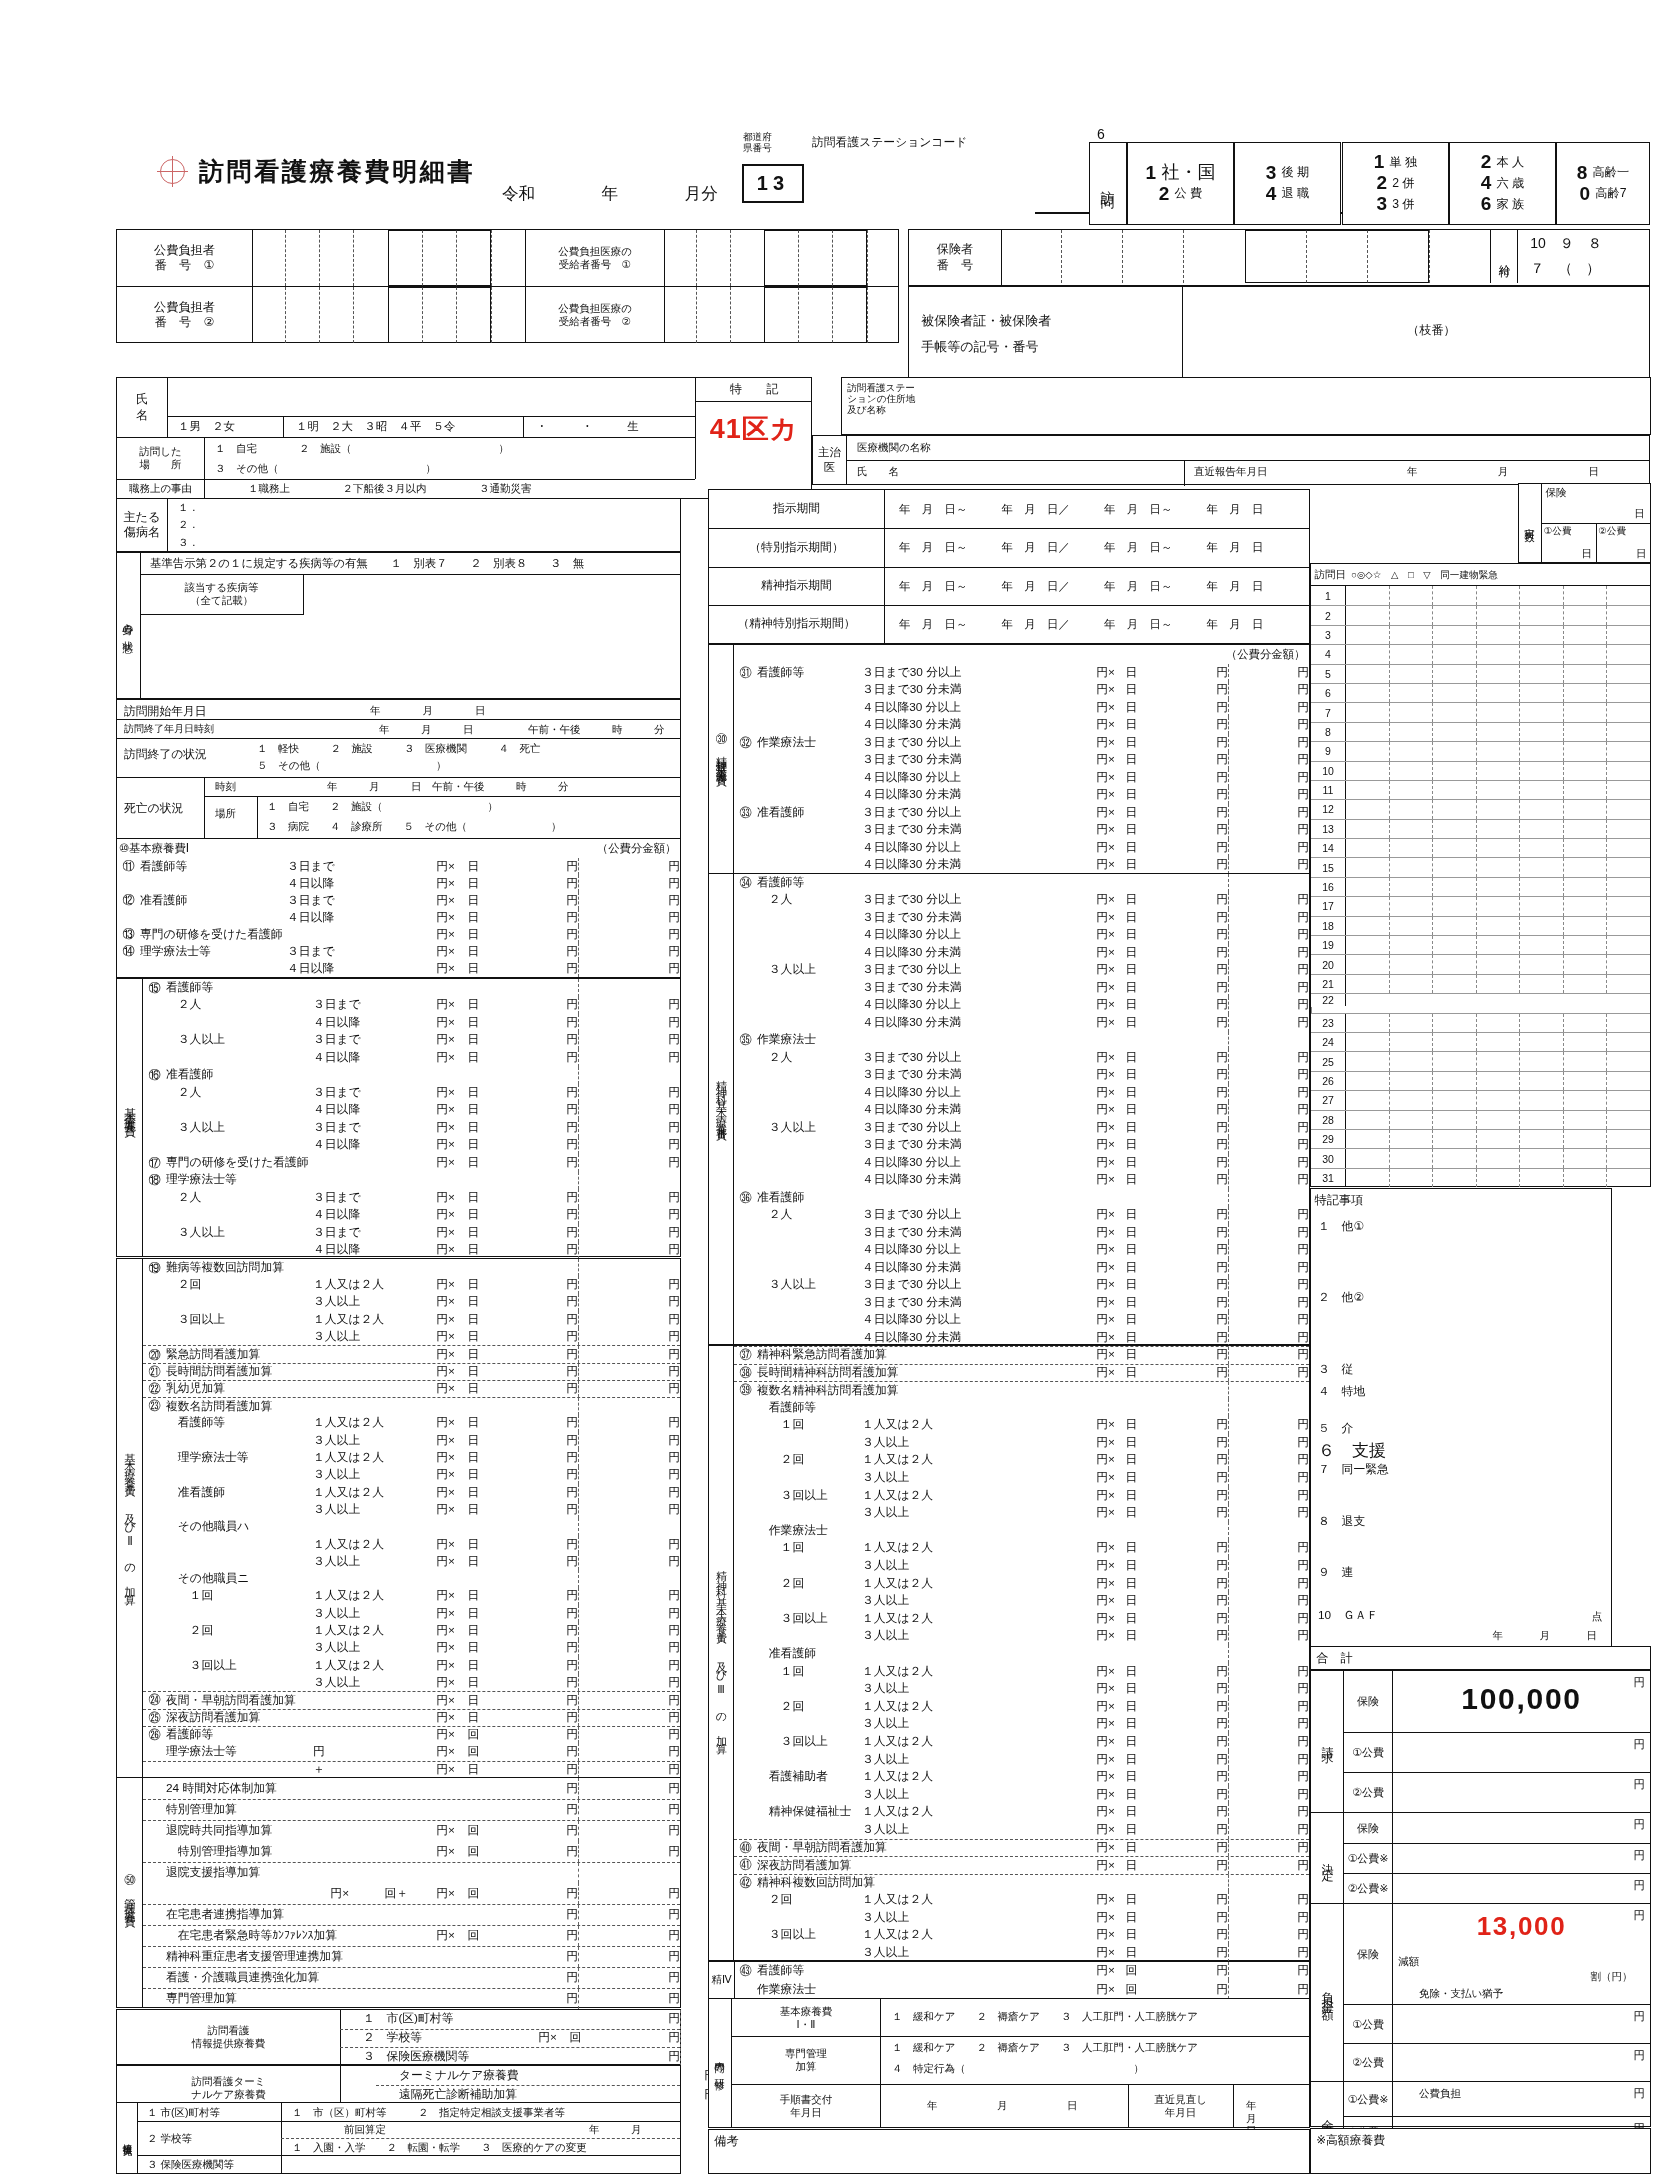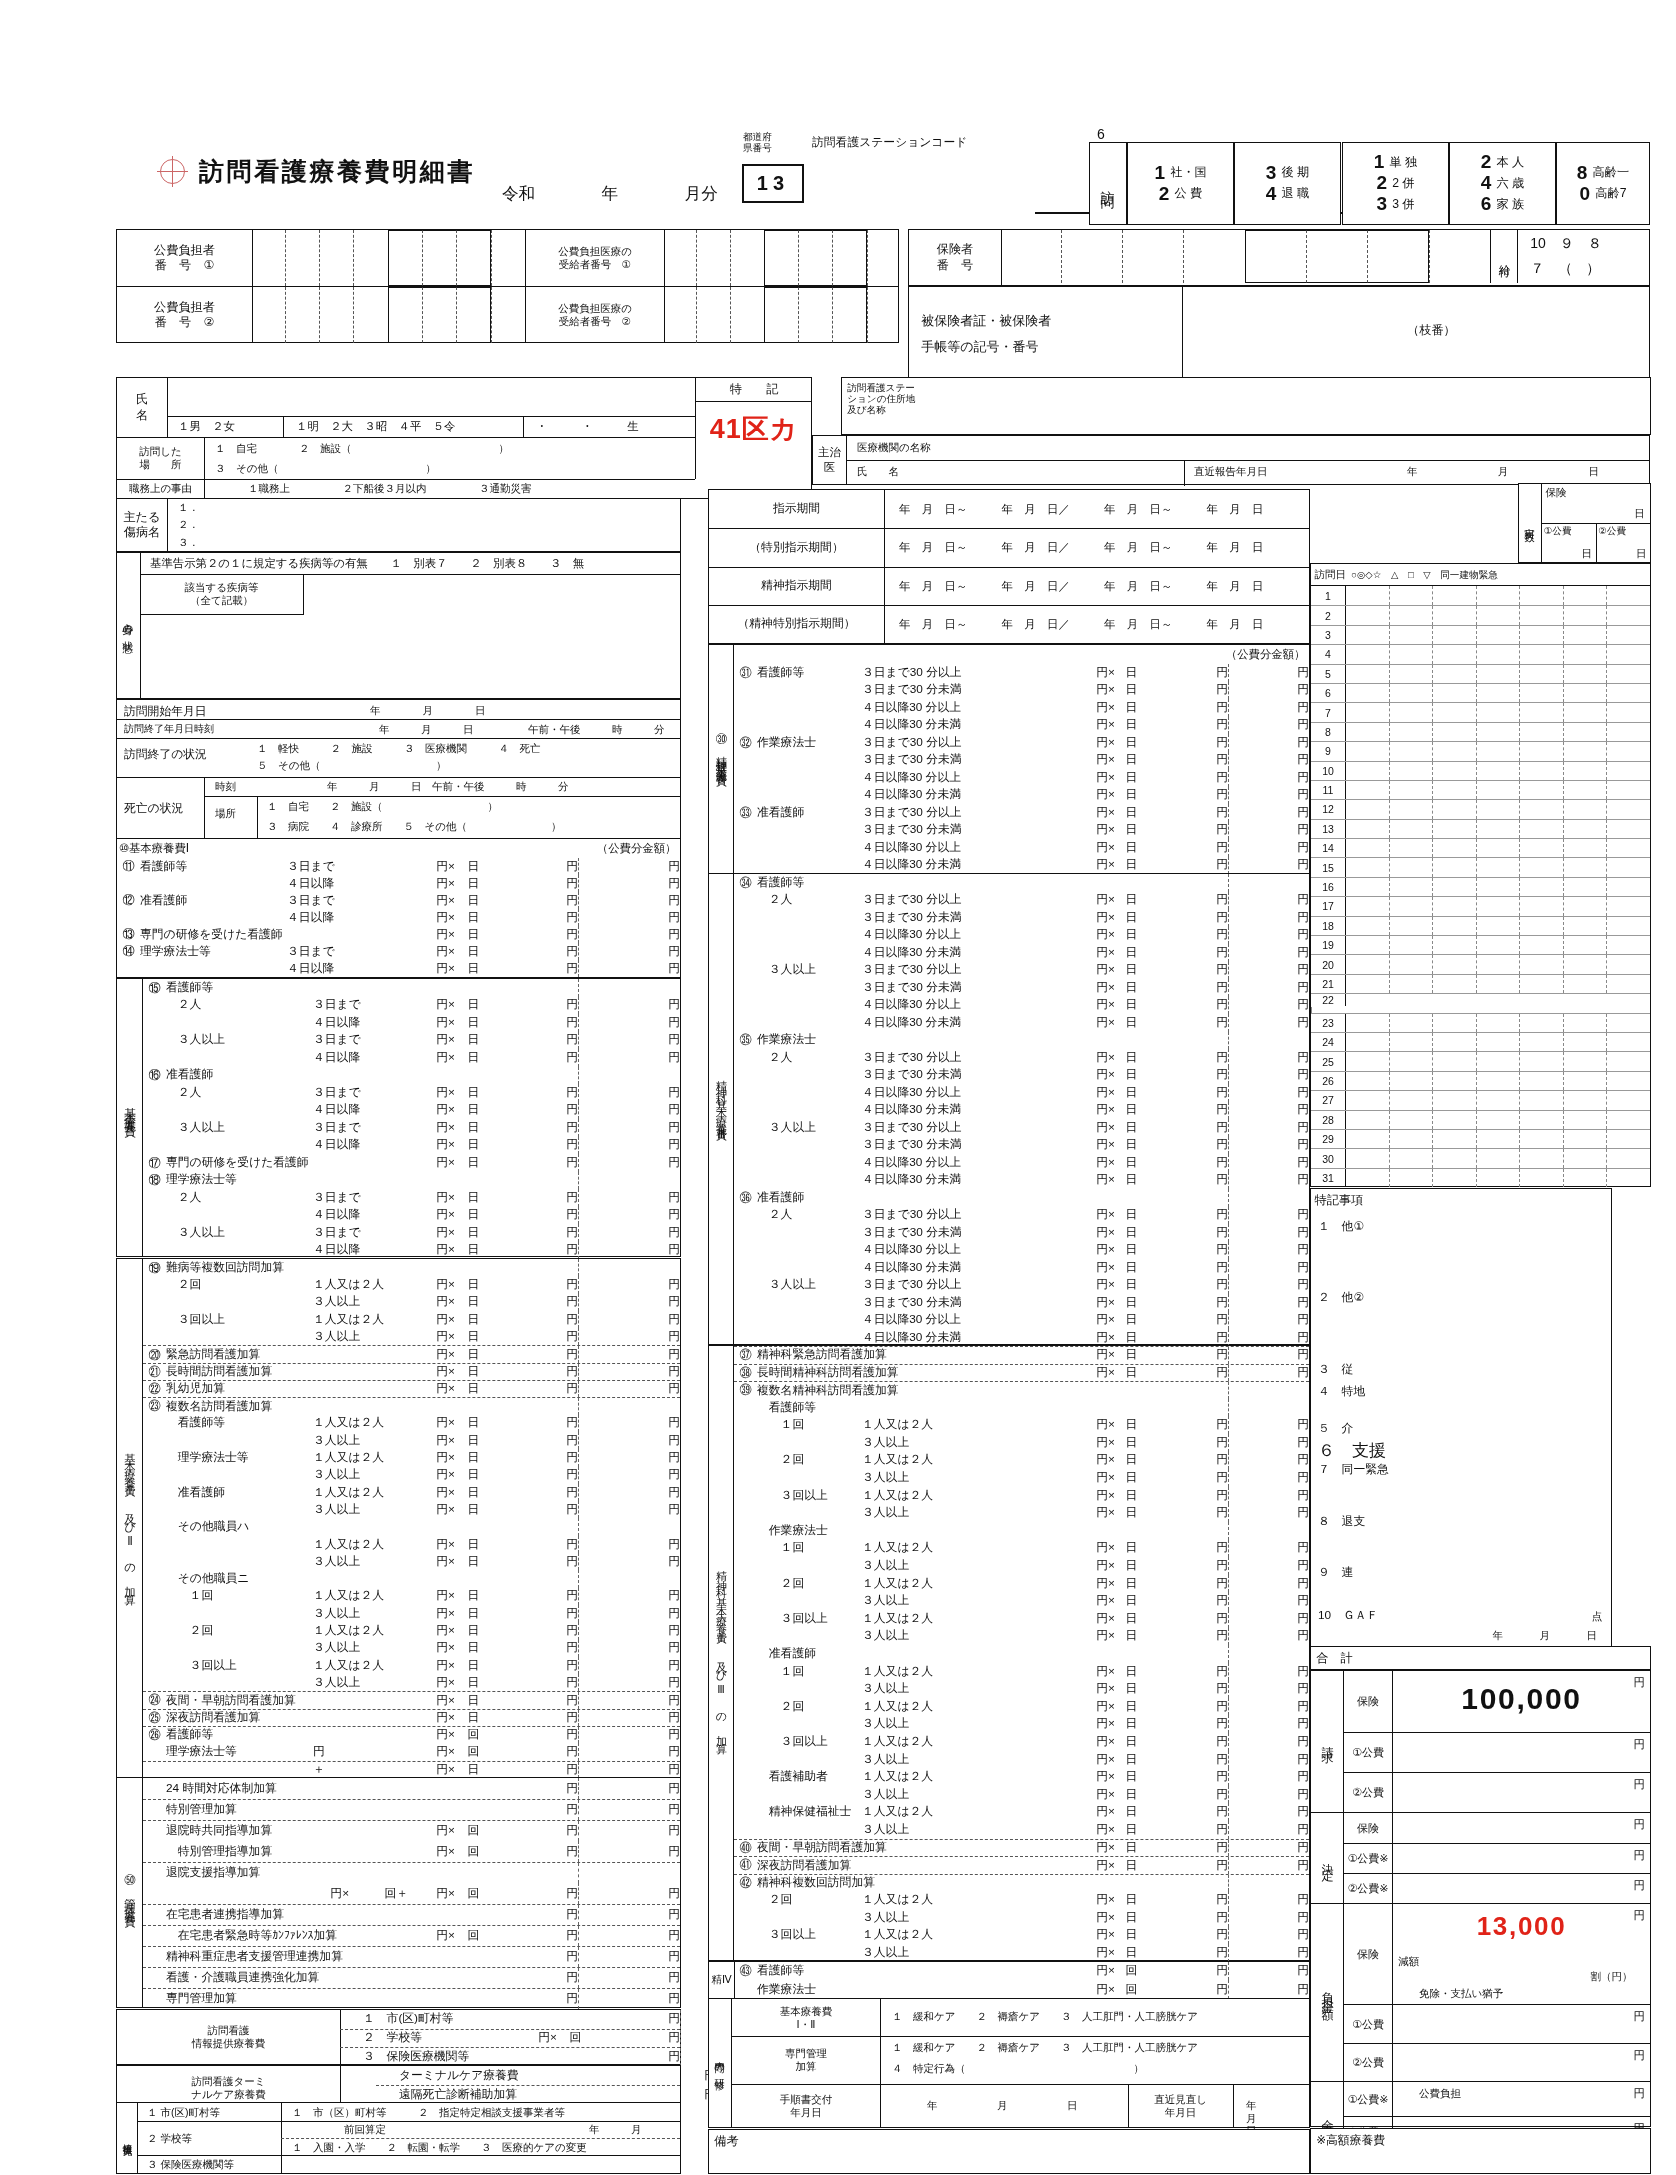--- a/index.html
+++ b/index.html
@@ -67,21 +67,21 @@
 <div class="a sm" style="left:812px;top:135px;font-size:11.8px;">訪問看護ステーションコード</div>
 <div class="a" style="left:1035px;top:212px;width:332px;height:1.7px;background:#111;"></div>
 
 <div class="a" style="left:1097px;top:126px;font-size:14px;">6</div>
 <div class="a sec" style="left:1089px;top:142px;width:38px;height:83px;">
   <div class="vs nob" style="width:100%;height:100%;font-size:14px;">訪問</div>
 </div>
 <div class="a sec" id="cb1" style="left: 1127px; top: 142px; width: 107px; height: 83px; display: flex; flex-direction: column; justify-content: center;">
     <div style="display: flex; align-items: center; justify-content: center; gap: 5.2px; line-height: 1.1;">
       <span class="b" style="font-size: 19px;">1</span>
-      <span style="font-size: 12px;">社・国</span>
+      <span style="font-size: 18px;">社・国</span>
     </div>
     <div style="display: flex; align-items: center; justify-content: center; gap: 5.2px; line-height: 1.1;">
       <span class="b" style="font-size: 19px;">2</span>
       <span style="font-size: 12.2px;">公 費</span>
     </div>
   </div>
 <div class="a sec" id="cb2" style="left: 1234px; top: 142px; width: 107px; height: 83px; display: flex; flex-direction: column; justify-content: center;">
     <div style="display: flex; align-items: center; justify-content: center; gap: 5.2px; line-height: 1.1;">
       <span class="b" style="font-size: 19px;">3</span>
       <span style="font-size: 12.2px;">後 期</span>

